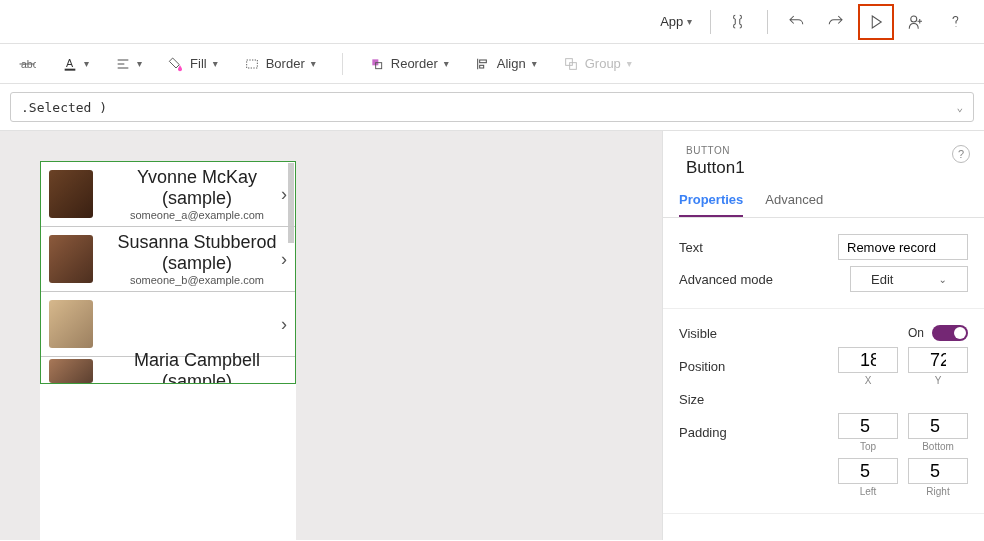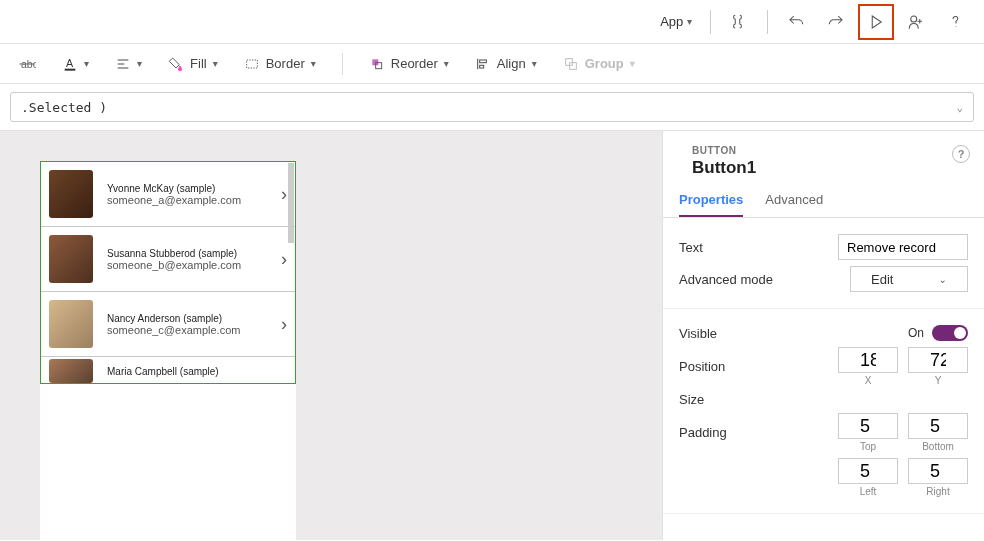--- a/index.html
+++ b/index.html
@@ -7,46 +7,46 @@
   
   .topbar { height: 44px; display: flex; align-items: center; justify-content: flex-end; padding: 0 10px; gap: 4px; border-bottom: 1px solid #e1e1e1; }
   .topbar .app-label { color: #333; margin-right: 0; display:flex; align-items:center; padding: 0 8px; height:32px;}
   .topbar .divider { width:1px; height:24px; background:#ccc; margin:0 6px; }
   .icon-btn { width: 36px; height: 36px; display:flex; align-items:center; justify-content:center; cursor:pointer; color:#333; }
   .icon-btn svg { width:18px; height:18px; stroke:#555; fill:none; stroke-width:1.4; }
   .play-highlight { border: 2px solid #d83b01; }
   
   .ribbon { height: 40px; display:flex; align-items:center; padding: 0 18px; gap: 26px; border-bottom:1px solid #e1e1e1; }
   .rib-item { display:flex; align-items:center; gap:6px; color:#444; cursor:pointer; }
-  .rib-item.disabled { color:#bbb;font-weight:bold; }
+  .rib-item.disabled { color:#bbb; }
   .rib-item svg { width:16px; height:16px; }
   .rib-caret { font-size:10px; color:#666; }
   .rib-divider { width:1px; height:22px; background:#ddd; }
   .rib-icononly svg { width:18px; height:18px; }
   
   .formula-bar { padding: 8px 10px; display:flex; align-items:center; border-bottom:1px solid #e1e1e1; }
   .formula-field { flex:1; height:30px; border:1px solid #ccc; border-radius:3px; padding: 0 10px; display:flex; align-items:center; justify-content:space-between; background:#fff; font-family: Consolas, monospace; }
   .formula-field span.code { color:#333; }
   .formula-field .fcaret { color:#888; font-size:11px; }
   
   .workspace { display:flex; height: calc(541px - 44px - 40px - 46px - 2px); }
   .canvas { flex:1; background:#eceaea; position:relative; padding: 30px 0 0 40px; }
   .props { width: 322px; border-left:1px solid #e1e1e1; background:#fff; overflow-y:auto; }
   
   .phone-screen { width: 256px; height: 380px; background:#fff; position:relative; }
   .gallery { border:1px solid #3c9b3c; height: 223px; overflow:hidden; background:#fff;}
   .gallery-item { height:65px; border-bottom:1px solid #c8c8c8; display:flex; align-items:center; padding: 0 8px; position:relative; }
   .gallery-item:last-child { border-bottom:none; }
   .avatar { width:44px; height:48px; border-radius:3px; background:#777; margin-right:14px; flex-shrink:0;}
-  .gal-txt .name { font-size:10px; color:#222; }
+  .gal-txt .name { font-size:18px; color:#222;text-align:center; }
   .gal-txt .email { font-size:11px; color:#555;text-align:center; }
   .gal-chevron { position:absolute; right:8px; color:#555; font-size:18px; font-weight:300;}
   .gallery-scrollbar { position:absolute; right:1px; top:1px; width:6px; height:80px; background:#ccc; }
   
-  .props-header { padding: 14px 16px 4px 29px; position:relative;font-weight:bold; }
+  .props-header { padding: 14px 16px 4px 23px; position:relative; }
   .props-cat { font-size:10px; letter-spacing:0.5px; color:#777; }
   .props-title { font-size:17px; color:#222; margin-top:2px; }
   .props-help { position:absolute; right:14px; top:14px; color:#888; width:18px; height:18px; border:1px solid #bbb; border-radius:50%; display:flex;align-items:center;justify-content:center;font-size:11px;}
   .props-tabs { display:flex; gap:22px; padding: 10px 16px 0 16px; border-bottom:1px solid #e1e1e1; }
   .ptab { padding-bottom:8px; color:#666; cursor:pointer; }
   .ptab.active { color:#3b82f6; border-bottom: 2px solid #742774; font-weight:600;}
   .prop-section { padding: 10px 16px; border-bottom:1px solid #eee; }
   .prop-row { display:flex; align-items:center; justify-content:space-between; margin: 6px 0;}
   .prop-label { color:#333; font-size:13px; }
   .prop-input { width:130px; height:26px; border:1px solid #ccc; padding: 0 8px; font-size:13px; }
@@ -194,24 +194,20 @@
         <div class="gallery-item">
           <div class="avatar a2"></div>
           <div class="gal-txt">
             <div class="name">Susanna Stubberod (sample)</div>
             <div class="email">someone_b@example.com</div>
           </div>
           <div class="gal-chevron">›</div>
         </div>
         <div class="gallery-item">
           <div class="avatar a3"></div>
-          <div class="gal-txt">
-            <div class="name">Nancy Anderson (sample)</div>
-            <div class="email">someone_c@example.com</div>
-          </div>
           <div class="gal-chevron">›</div>
         </div>
         <div class="gallery-item" style="height:28px;">
           <div class="avatar a4" style="height:24px;"></div>
           <div class="gal-txt">
             <div class="name">Maria Campbell (sample)</div>
           </div>
         </div>
       </div>
     </div>

